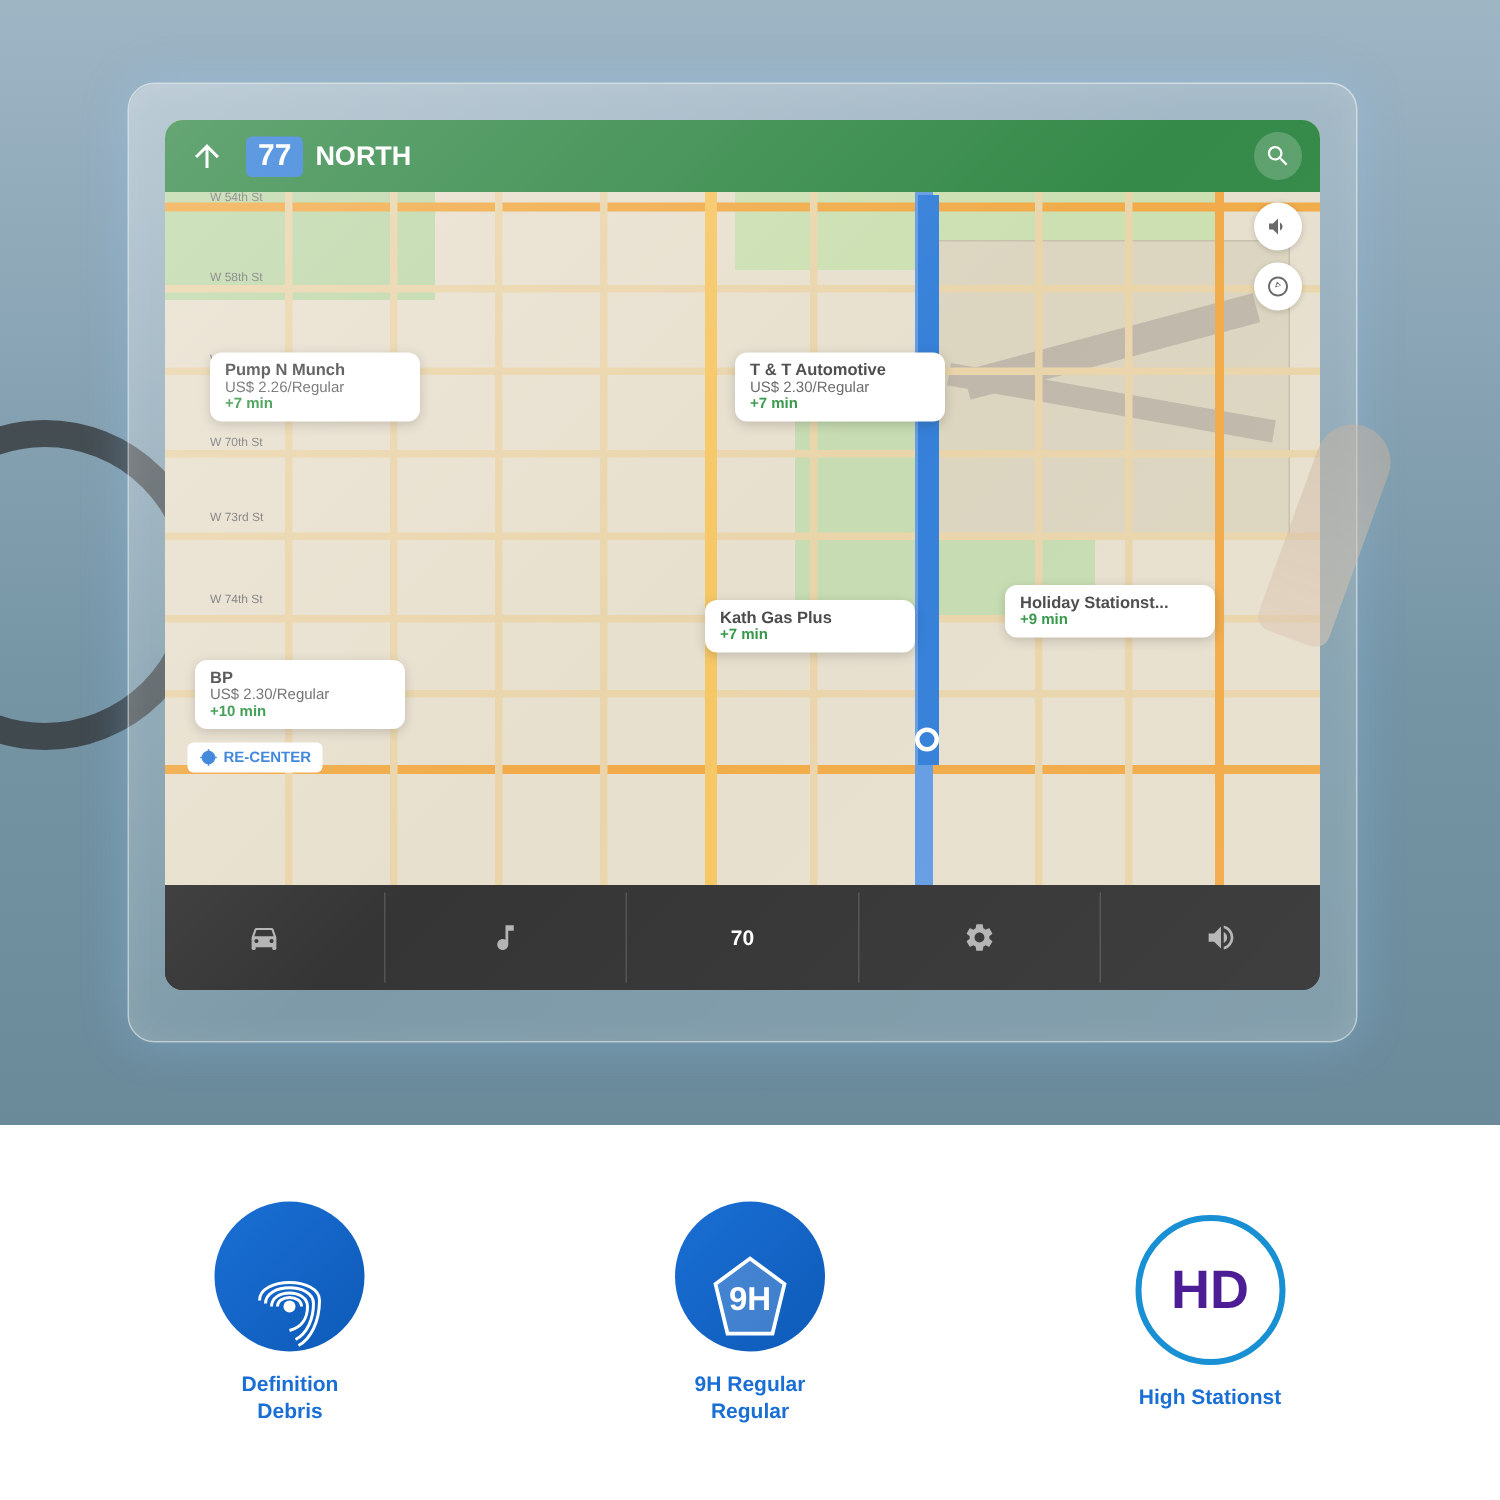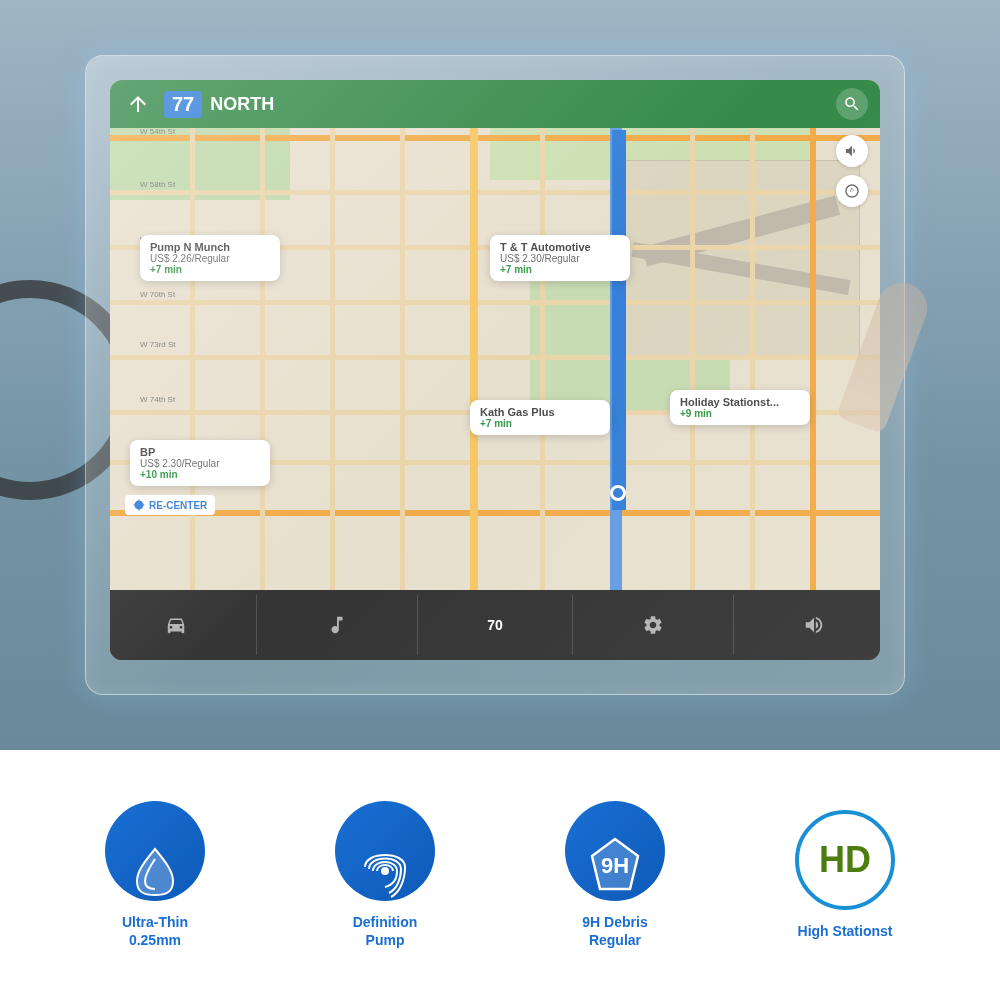--- a/index.html
+++ b/index.html
@@ -398,21 +398,21 @@
       background: transparent;
       border: 4px solid #1a90d4;
       border-radius: 50%;
       width: 100px;
       height: 100px;
     }
 
     .hd-text {
       font-size: 36px;
       font-weight: 900;
-      color: #4d7c0f;
+      color: #4c1d95;
     }
 
     
     .position-dot {
       position: absolute;
       width: 16px;
       height: 16px;
       background: #1a6fd4;
       border: 3px solid white;
       border-radius: 50%;
@@ -601,61 +601,48 @@
     <div class="screen-protector">
       <div class="protector-glare"></div>
     </div>
 
     <div class="finger-touch"></div>
 
   </div>
 
   <div class="features-section">
 
-    <div class="feature-item">
-      <div class="feature-icon-circle icon-ultrathin">
-        <svg width="60" height="60" viewBox="0 0 60 60">
-
-          <path d="M30 8 C20 20 12 30 12 40 C12 52 20 54 30 54 C40 54 48 52 48 40 C48 30 40 20 30 8Z" fill="rgba(255,255,255,0.25)" stroke="white" stroke-width="2"></path>
-          <path d="M30 18 C24 27 20 34 20 40 C20 46 24 48 30 48" fill="none" stroke="white" stroke-width="2"></path>
-        </svg>
-      </div>
-      <div class="feature-label">
-        <span>Ultra-Thin</span><br>
-        <span>0.25mm</span>
-      </div>
-    </div>
 
     <div class="feature-item">
       <div class="feature-icon-circle icon-fingerprint">
         <svg width="60" height="60" viewBox="0 0 60 60">
           <circle cx="30" cy="30" r="4" fill="white"></circle>
           <path d="M22 30 C22 22 38 22 38 30" fill="none" stroke="white" stroke-width="2"></path>
           <path d="M18 30 C18 18 42 18 42 30 C42 38 38 44 30 46" fill="none" stroke="white" stroke-width="2"></path>
           <path d="M14 28 C14 14 46 14 46 28 C46 38 42 48 34 52" fill="none" stroke="white" stroke-width="2"></path>
           <path d="M10 26 C10 10 50 10 50 26 C50 40 44 52 36 56" fill="none" stroke="white" stroke-width="2"></path>
         </svg>
       </div>
       <div class="feature-label">
         <span>Definition</span><br>
-        <span>Pump</span>
+        <span>Debris</span>
       </div>
     </div>
 
 
     <div class="feature-item">
       <div class="feature-icon-circle icon-9h">
         <svg width="70" height="70" viewBox="0 0 70 70">
 
           <polygon points="35,8 58,25 50,58 20,58 12,25" fill="rgba(255,255,255,0.2)" stroke="white" stroke-width="2.5"></polygon>
           <text x="35" y="42" text-anchor="middle" fill="white" font-size="22" font-weight="900" font-family="Arial">9H</text>
         </svg>
       </div>
       <div class="feature-label">
-        <span>9H Debris</span><br>
+        <span>9H Regular</span><br>
         <span>Regular</span>
       </div>
     </div>
 
     <div class="feature-item">
       <div class="icon-hd" style="display:flex; align-items:center; justify-content:center;">
         <span class="hd-text">HD</span>
       </div>
       <div class="feature-label">
         <span>High Stationst</span>

